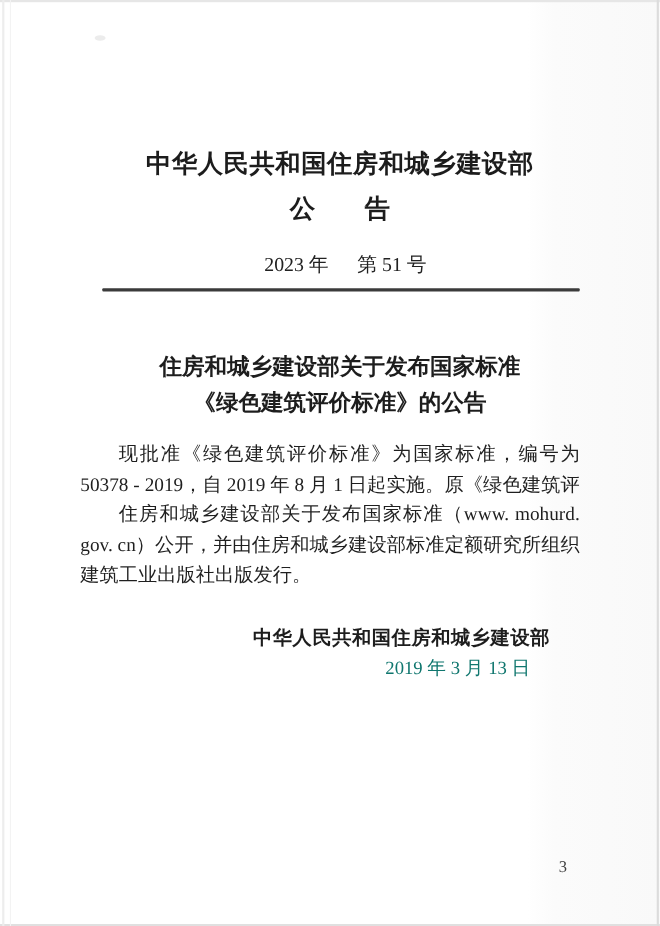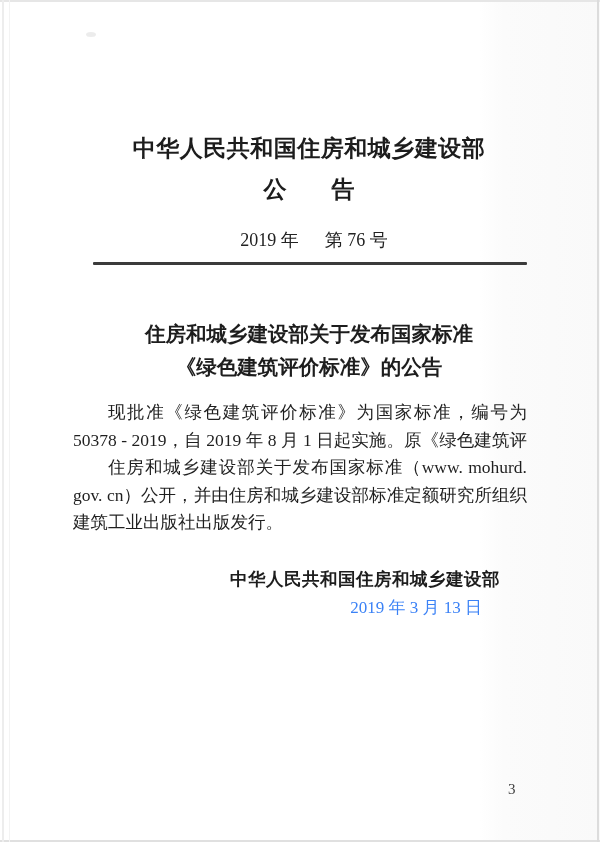--- a/index.html
+++ b/index.html
@@ -121,21 +121,21 @@
     font-size: 17.5px;
     font-weight: 600;
     letter-spacing: 0.5px;
     color: #1d1d1d;
   }
   .sign-date {
     position: absolute;
     top: 596px;
     right: 118px;
     font-size: 17px;
-    color: #3b82f6;
+    color: #0f766e;
   }
 
   .page-number {
     position: absolute;
     top: 781px;
     left: 508px;
     font-size: 15px;
     color: #3e3e3e;
   }
 </style>
@@ -153,22 +153,22 @@
 
   <div class="header">
     <div class="title-line1">中华人民共和国住房和城乡建设部</div>
     <div class="title-line2">
       <span>公</span>
       <span>告</span>
     </div>
   </div>
 
   <div class="doc-number">
-    <span>2019 年</span>
-    <span>第 76 号</span>
+    <span>2023 年</span>
+    <span>第 51 号</span>
   </div>
 
   <div class="rule"></div>
 
   <div class="subtitle">
     <div>住房和城乡建设部关于发布国家标准</div>
     <div>《绿色建筑评价标准》的公告</div>
   </div>
 
   <div class="body-text">

